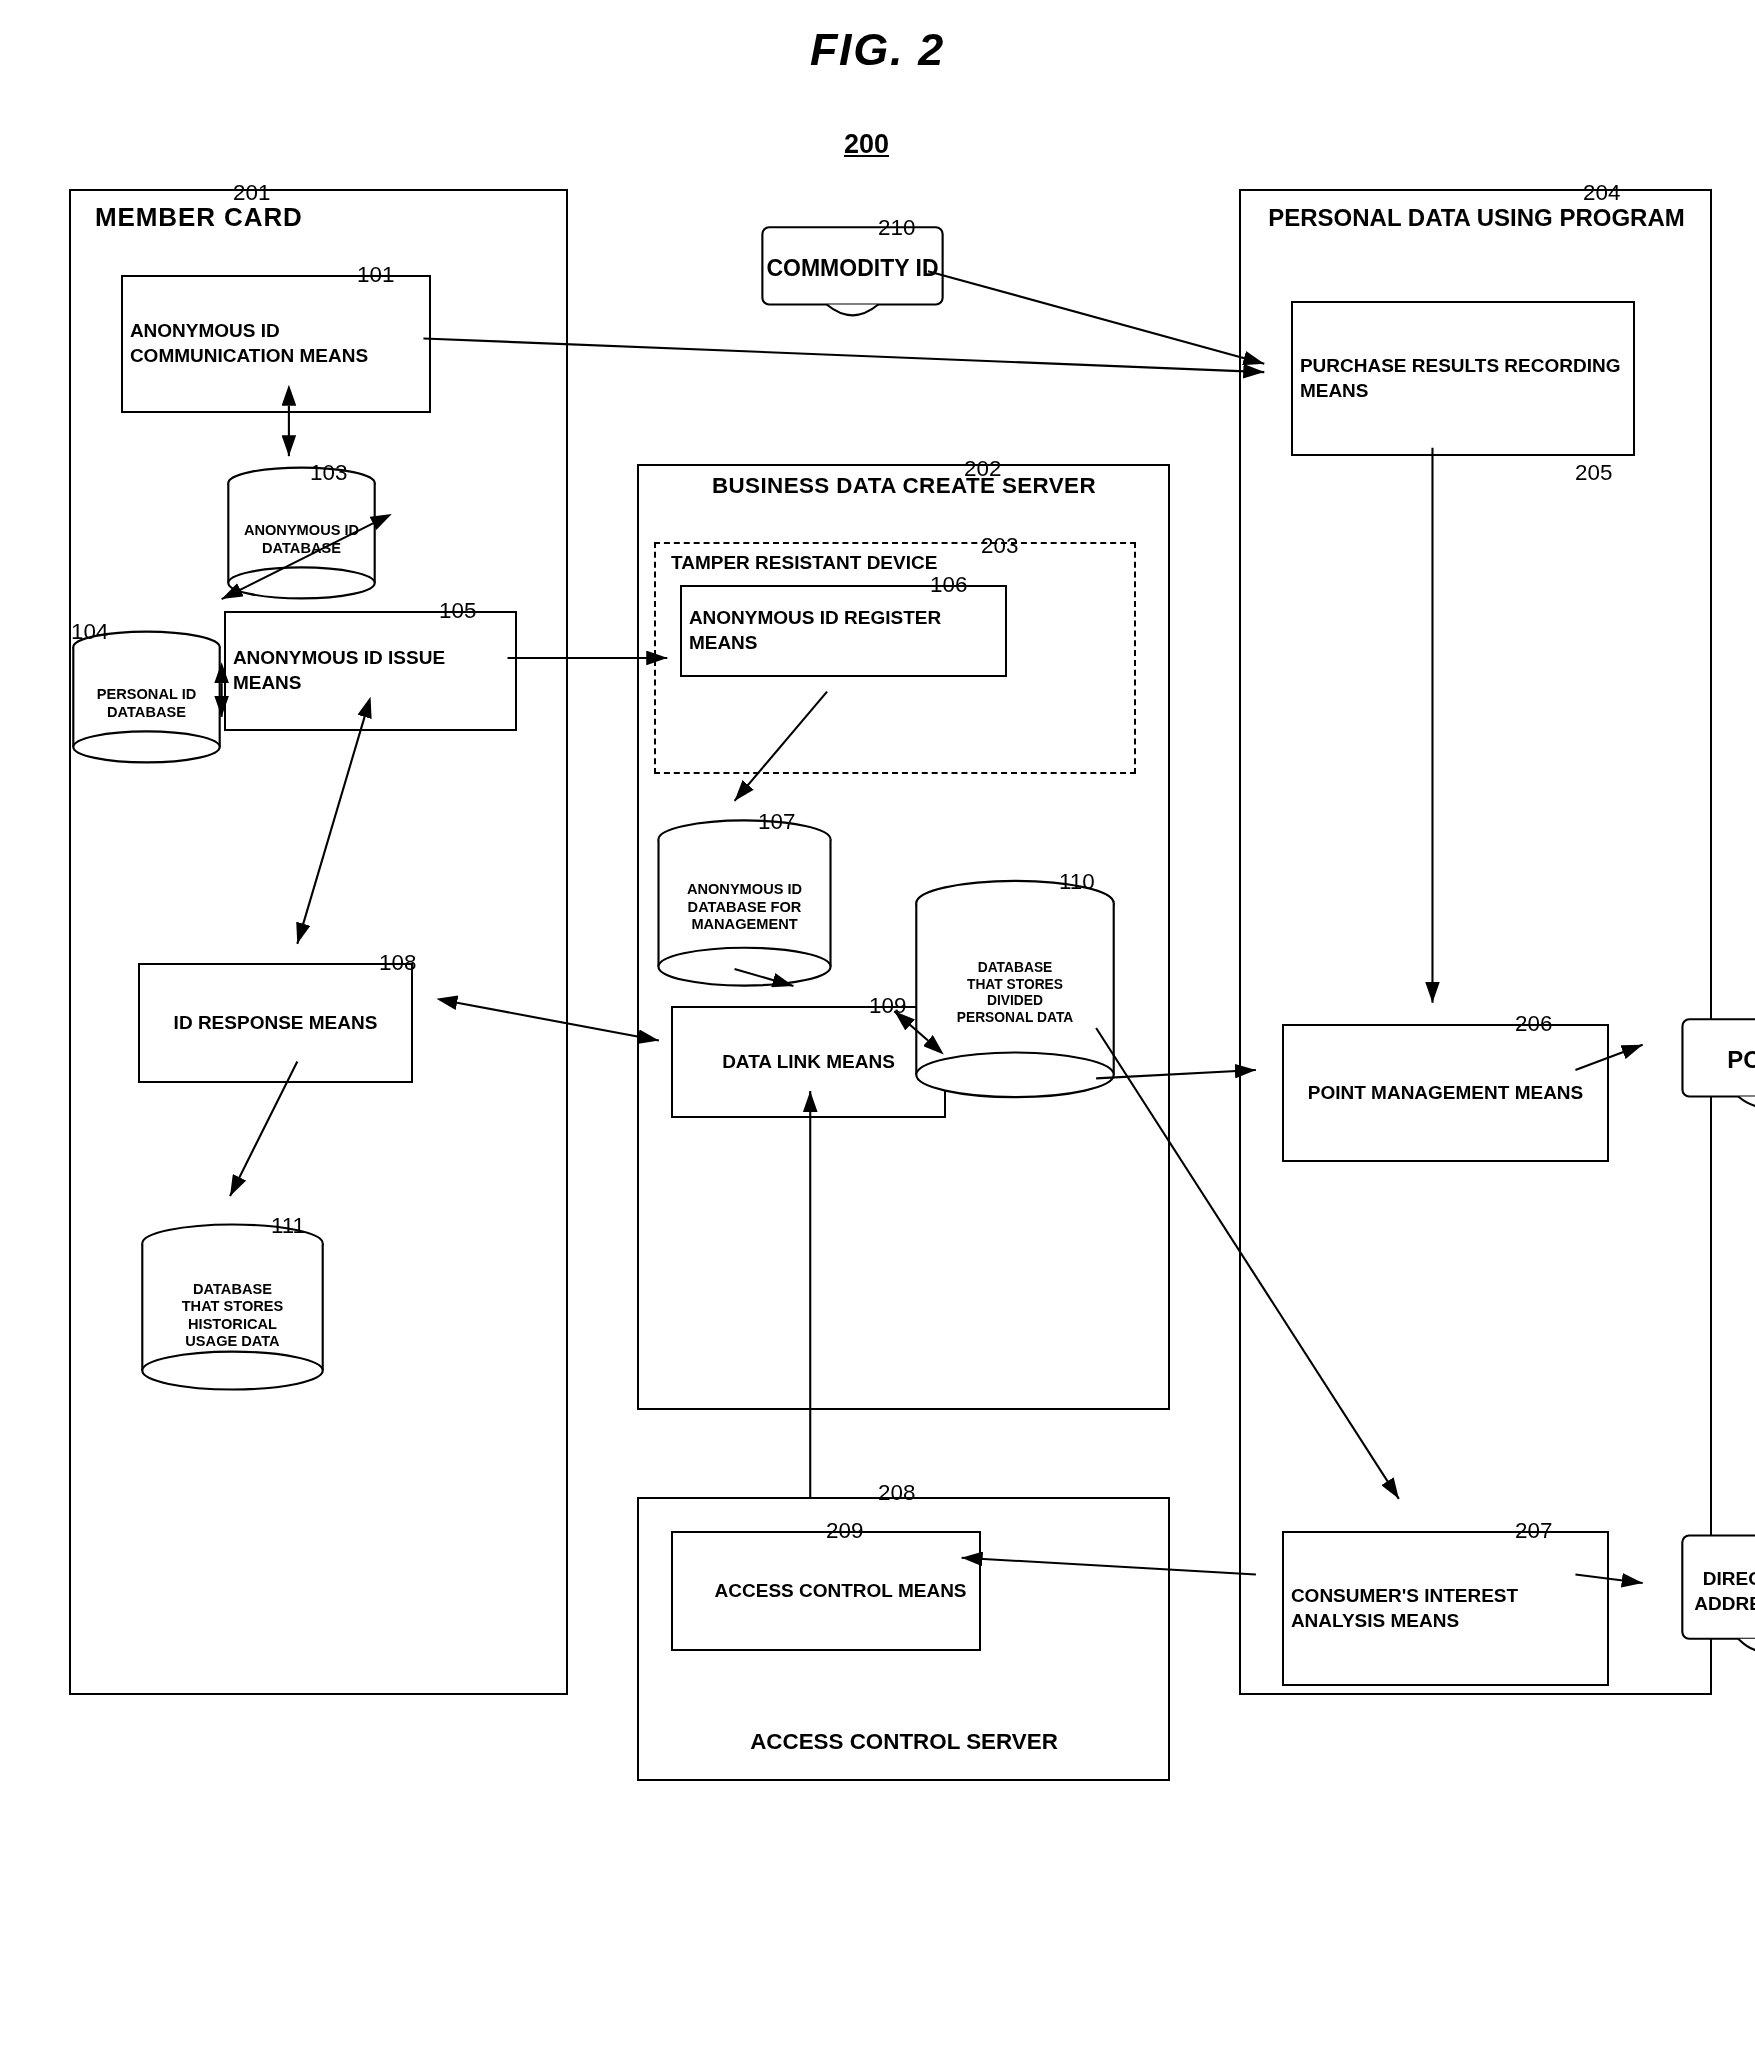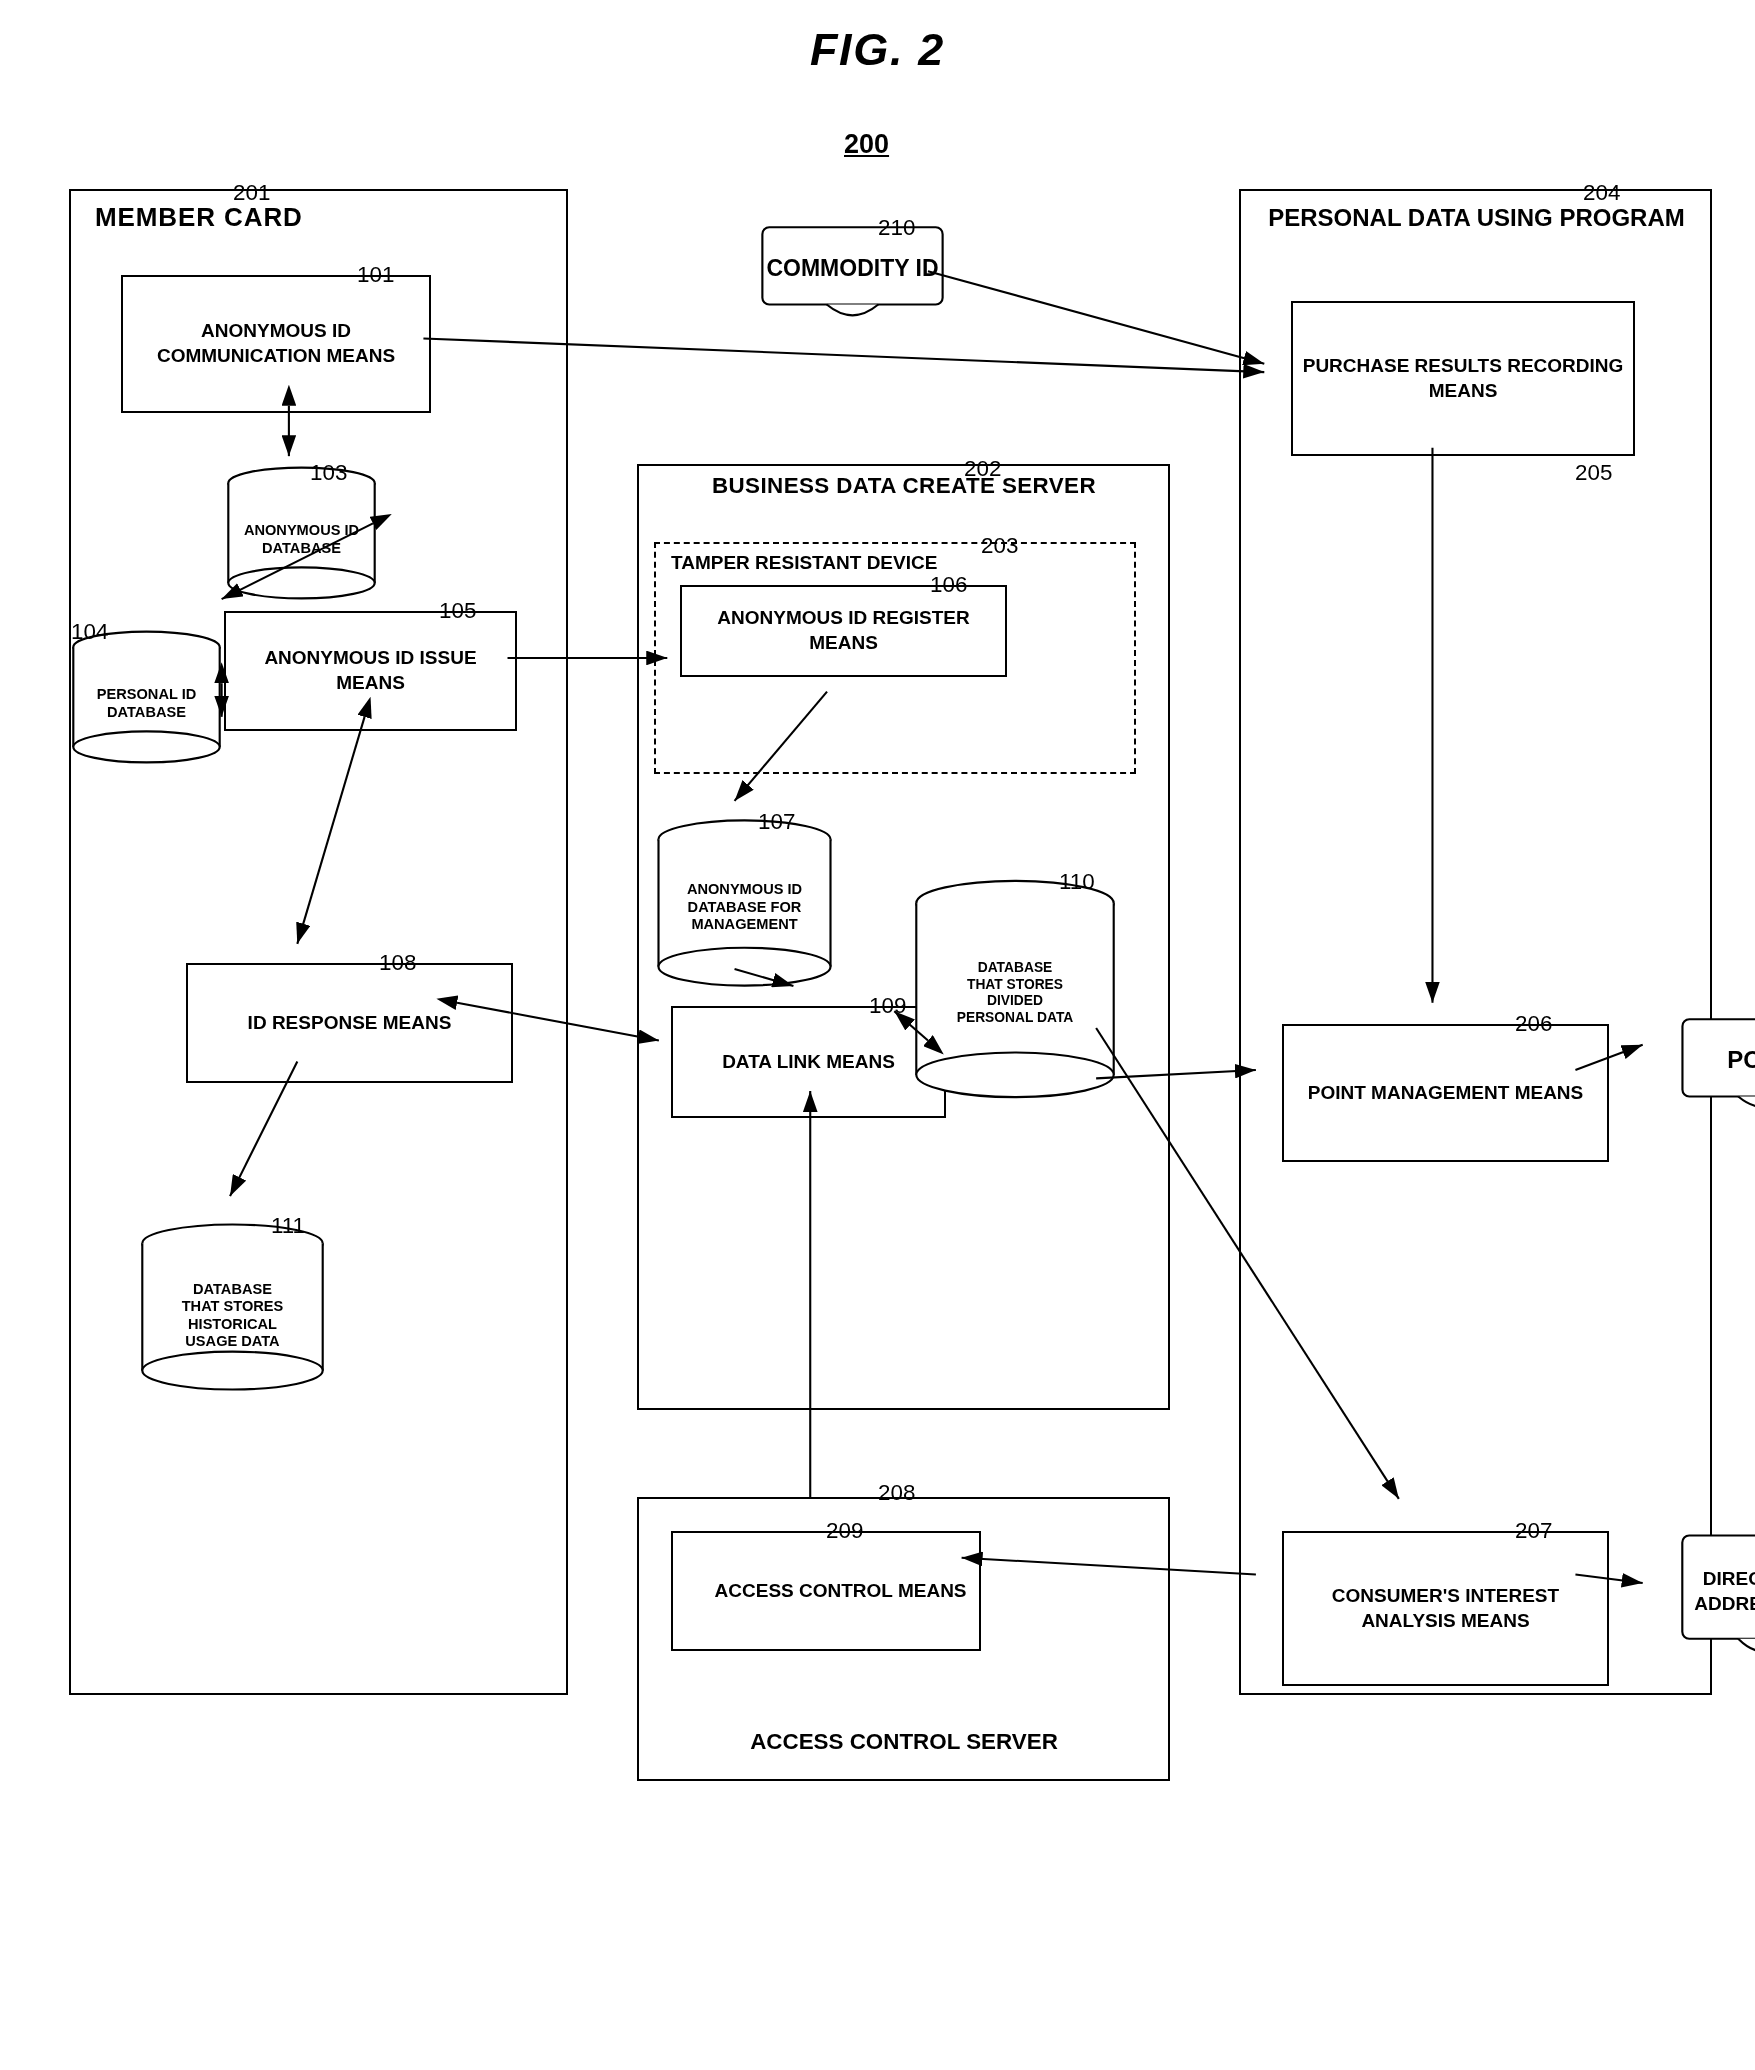--- a/index.html
+++ b/index.html
@@ -117,21 +117,20 @@
     }
 
     
     .box {
       position: absolute;
       border: 2.2px solid #000;
       background: #fff;
       display: flex;
       align-items: center;
       justify-content: center;
-      text-align: center;
       font-size: 19px;
       font-weight: bold;
       line-height: 1.3;
       padding: 6.9px;
     }
 
     
     .cylinder {
       position: absolute;
       display: flex;
@@ -252,21 +251,21 @@
       <line x1="175" y1="22" x2="175" y2="138" stroke="black" stroke-width="2.5"></line>
       <ellipse cx="90" cy="138" rx="85" ry="18" fill="white" stroke="black" stroke-width="2.5"></ellipse>
     </svg>
     <div class="cylinder-text" style="font-size:14.6px;font-weight:bold;line-height:1.2;">PERSONAL ID<br>DATABASE</div>
   </div>
   <div class="ref" style="top:516px;left:19px;">104</div>
 
   <div class="box" style="top:508px;left:172px;width:293px;height:120px;">ANONYMOUS ID ISSUE MEANS</div>
   <div class="ref" style="top:495px;left:387px;">105</div>
 
-  <div class="box" style="top:860px;left:86px;width:327px;height:120px;margin-left:48px;">ID RESPONSE MEANS</div>
+  <div class="box" style="top:860px;left:86px;width:275px;height:120px;">ID RESPONSE MEANS</div>
   <div class="ref" style="top:847px;left:327px;">108</div>
 
   <div class="cylinder" style="top:1118px;left:86px;width:189px;height:172px;">
     <svg viewBox="0 0 220 200" xmlns="http://www.w3.org/2000/svg">
       <ellipse cx="110" cy="26" rx="105" ry="22" fill="white" stroke="black" stroke-width="2.5"></ellipse>
       <rect x="5" y="26" width="210" height="148" fill="white" stroke="none"></rect>
       <line x1="5" y1="26" x2="5" y2="174" stroke="black" stroke-width="2.5"></line>
       <line x1="215" y1="26" x2="215" y2="174" stroke="black" stroke-width="2.5"></line>
       <ellipse cx="110" cy="174" rx="105" ry="22" fill="white" stroke="black" stroke-width="2.5"></ellipse>
     </svg>

